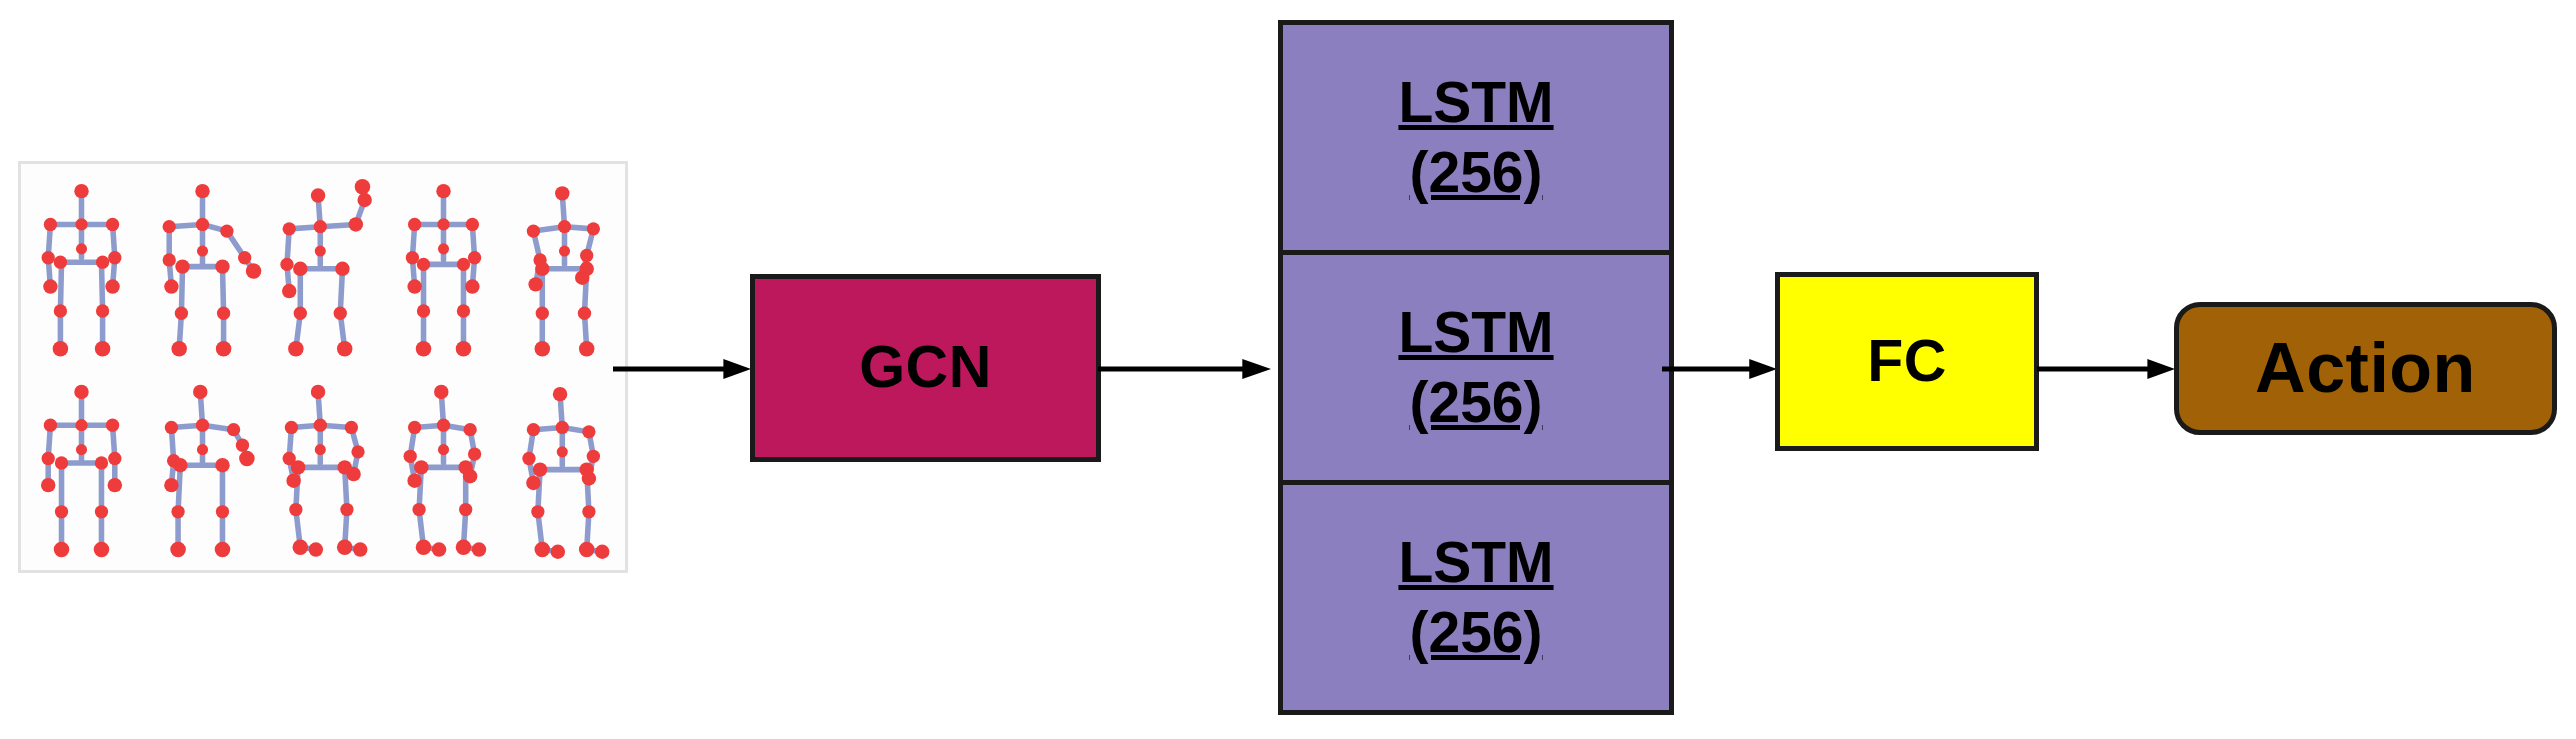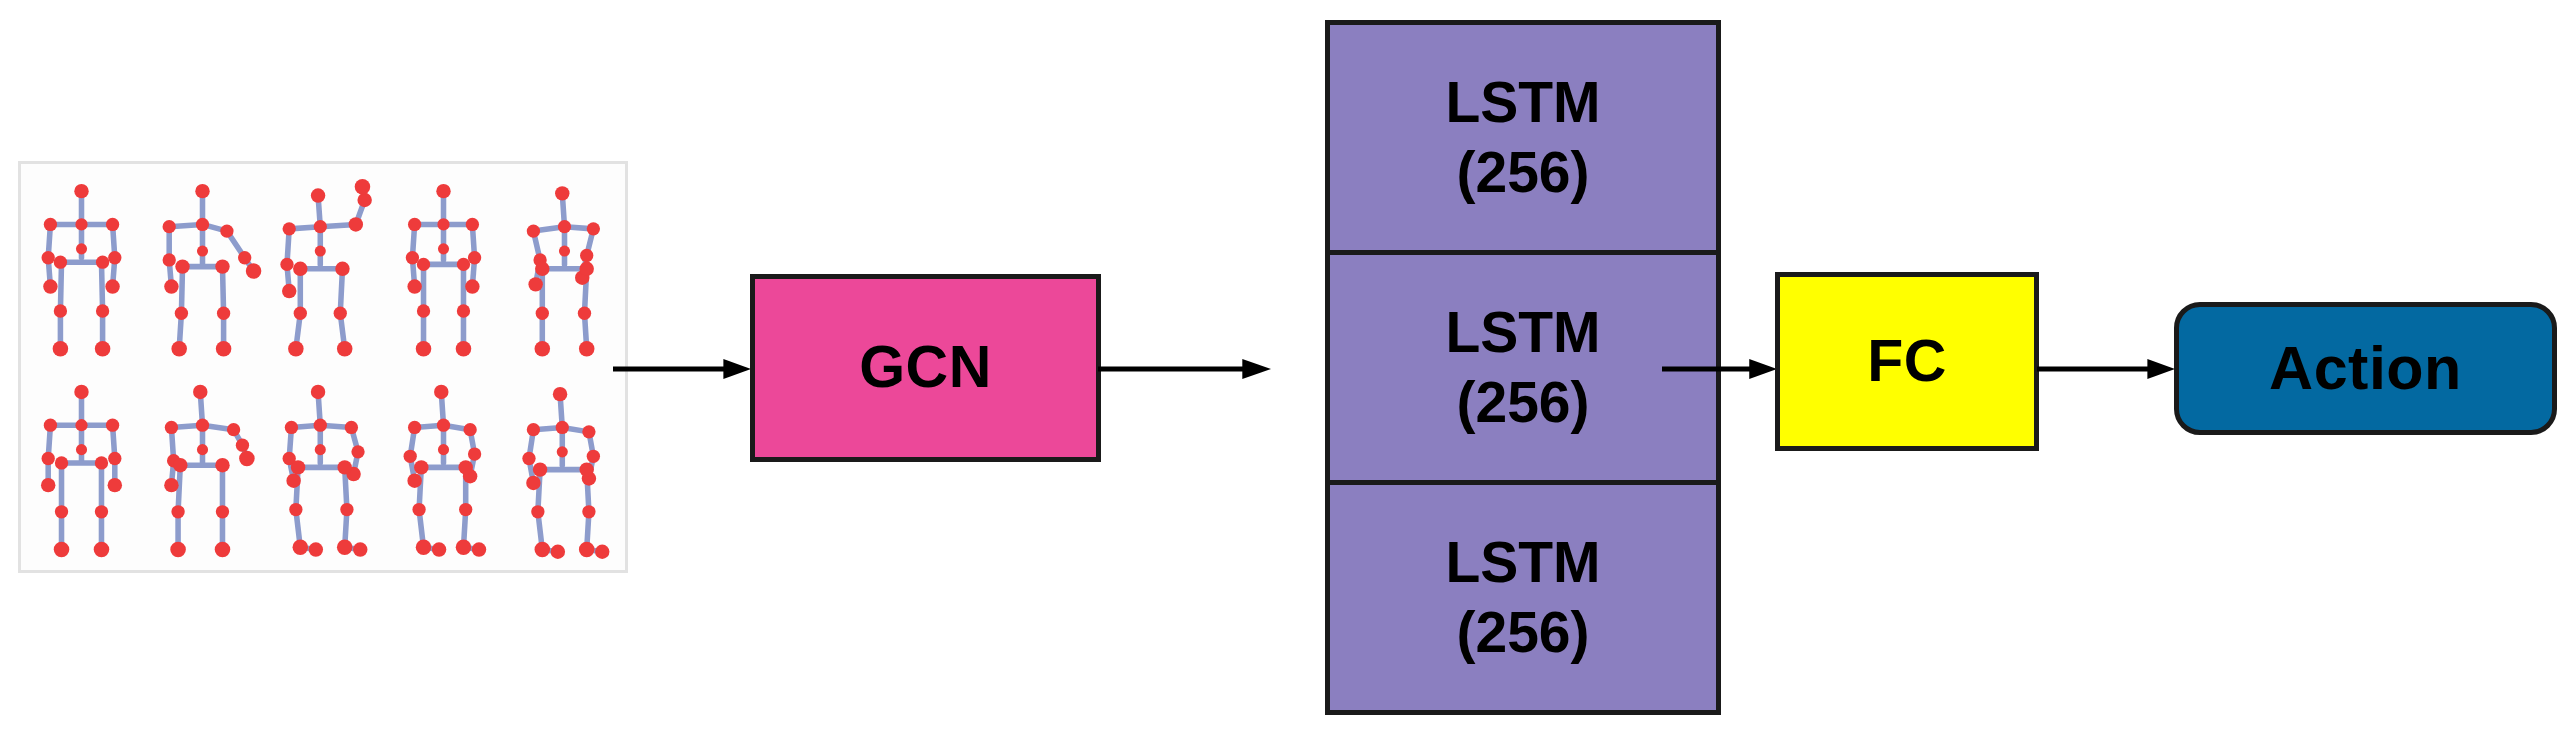--- a/index.html
+++ b/index.html
@@ -73,35 +73,36 @@
     text-align: center;
     line-height: 1.05;
     letter-spacing: 0.5px;
   }
 
   .node-gcn {
     left: 750px;
     top: 274px;
     width: 351px;
     height: 188px;
-    background: #ec4899;
+    background: #be185d;
     font-size: 59px;
   }
 
   .lstm-stack {
     position: absolute;
-    left: 1325px;
+    left: 1278px;
     top: 20px;
     width: 396px;
     height: 695px;
     box-sizing: border-box;
     border: 5px solid #1a1a1a;
     background: #8b7fc0;
     display: flex;
     flex-direction: column;
+    text-decoration: underline;
   }
   .lstm-cell {
     flex: 1 1 0;
     display: flex;
     flex-direction: column;
     align-items: center;
     justify-content: center;
     color: #000000;
     font-weight: bold;
     font-size: 57px;
@@ -120,23 +121,23 @@
     height: 179px;
     background: #ffff00;
     font-size: 59px;
   }
 
   .node-action {
     left: 2174px;
     top: 302px;
     width: 383px;
     height: 133px;
-    background: #0369a1;
+    background: #a16207;
     border-radius: 26px;
-    font-size: 61px;
+    font-size: 70px;
   }
 
   
   .arrow {
     position: absolute;
     height: 24px;
     top: 357px;
   }
   .arrow svg {
     display: block;

